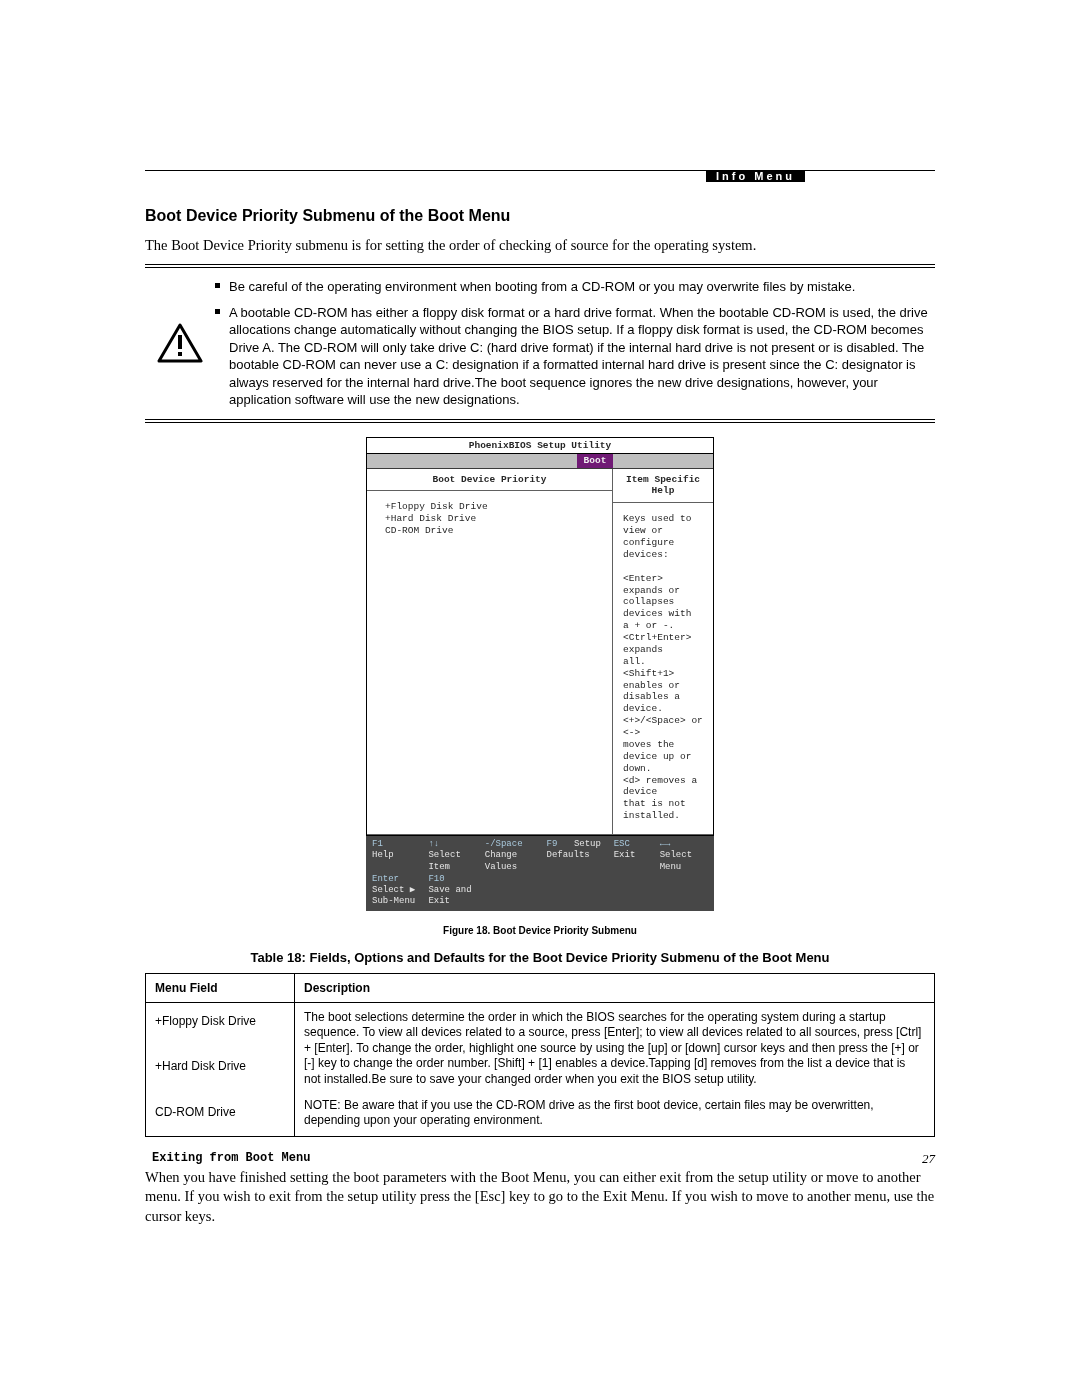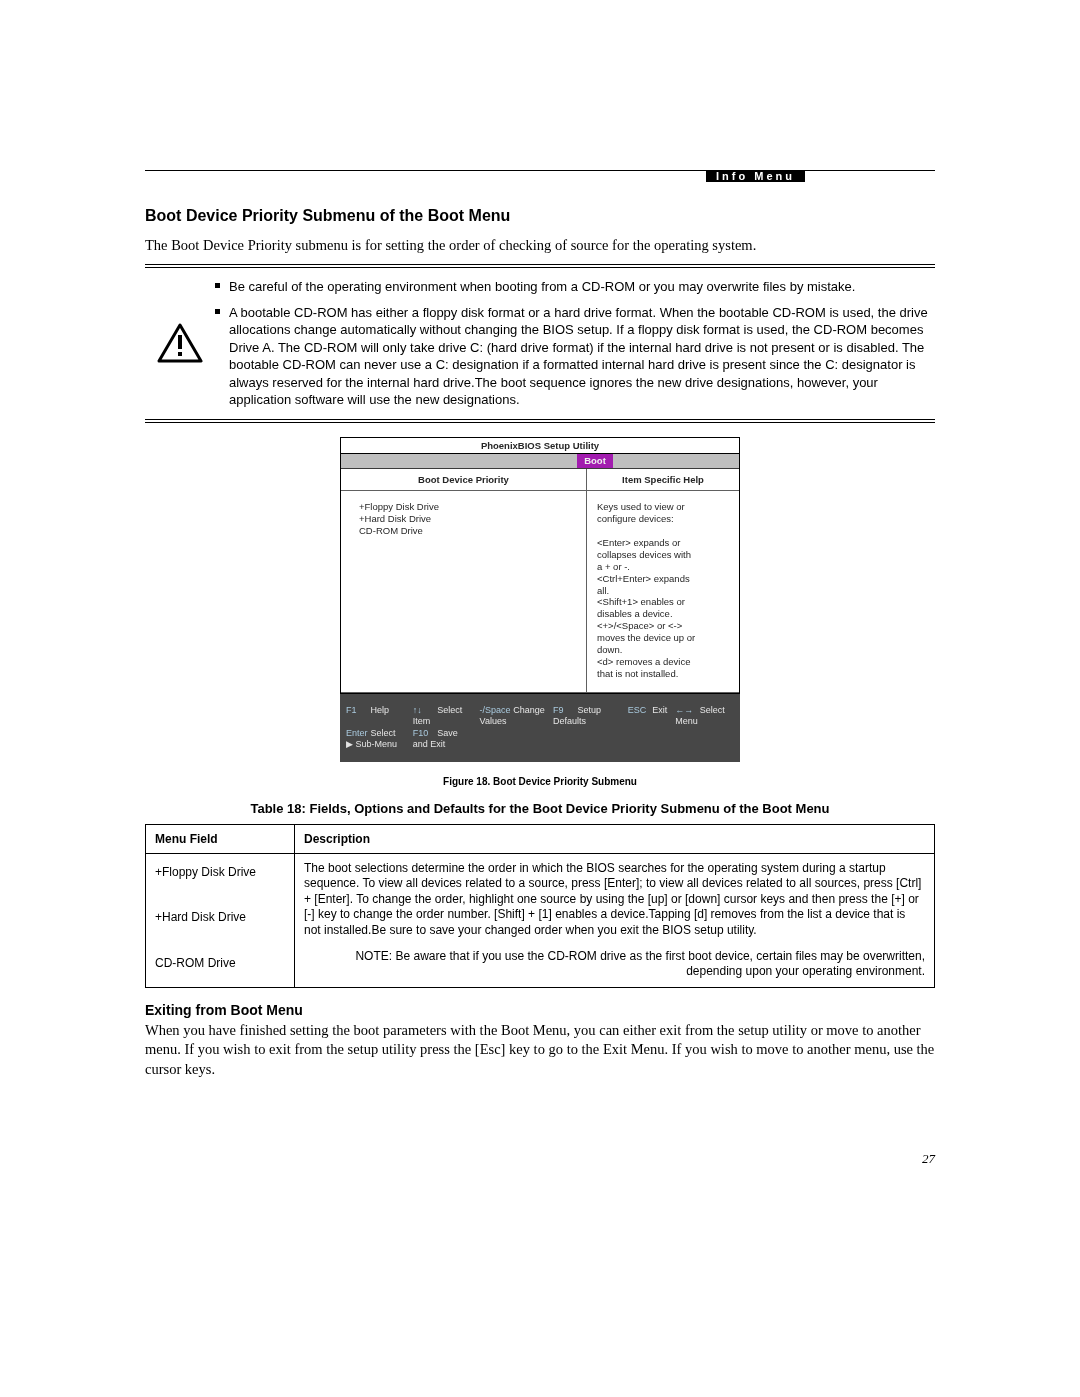--- a/index.html
+++ b/index.html
@@ -73,43 +73,43 @@
     position: absolute;
     left: 0;
     top: 5px;
     width: 5px;
     height: 5px;
     background: #000;
   }
 
   
   .bios {
-    width: 400px;
+    width: 348px;
     margin: 0 auto 6px auto;
-    font-family: Liberation Sans, sans-serif;
+    font-family: Liberation Mono, monospace;
     font-size: 9.5px;
     color: #262626;
     line-height: 1.25;
   }
   .bios-frame { border: 1px solid #000; }
   .bios-title {
     text-align: center;
     padding: 2px 0 1px 0;
     border-bottom: 1px solid #000;
     font-weight: bold;
   }
   .bios-tab-row {
     display: flex;
     justify-content: center;
     border-bottom: 1px solid #3a3a3a;
     background: #bfbfbf;
     padding: 0;
   }
   .bios-tab {
-    background: #a21caf;
+    background: #701a75;
     color: #f0f0f0;
     padding: 1px 7px;
     font-weight: bold;
     margin-left: 110px;
   }
   .bios-cols {
     display: flex;
     border-bottom: 1px solid #606060;
   }
   .bios-left {
@@ -128,21 +128,21 @@
     white-space: pre-line;
   }
   .bios-body-r {
     padding: 10px 8px 12px 10px;
     white-space: pre-line;
   }
   .bios-footer {
     background: #474747;
     color: #e5e5e5;
     font-size: 9px;
-    padding: 11px 6px;
+    padding: 3px 6px;
     display: grid;
     grid-template-columns: auto auto auto auto auto auto;
     column-gap: 8px;
     row-gap: 1px;
   }
   .bios-footer .k { color: #a9c9dd; display:inline-block; min-width: 22px;}
   .fig-cap {
     text-align: center;
     font-family: Arial, Helvetica, sans-serif;
     font-size: 10px;
@@ -168,26 +168,26 @@
     vertical-align: top;
     padding: 7px 9px;
   }
   table.fields th {
     font-weight: bold;
     background: #fff;
   }
   .mf-cell { white-space: pre-line; width: 130px; line-height:1.9;}
   .desc-cell { line-height: 1.3; }
   .desc-cell p { margin: 0 0 10px 0; }
-  .desc-cell p:last-child { margin-bottom: 0; text-align: right; }
+  .desc-cell p:last-child { margin-bottom: 0; }
   h3.sub {
-    font-family: Liberation Sans, sans-serif;
-    font-weight: bold;
-    font-size: 14px;
-    margin: 14px 0 3px 0;
+    font-family: Liberation Mono, monospace;
+    font-weight: bold;
+    font-size: 12px;
+    margin: 14px 0 3px 7px;
   }
   .body-para {
     font-size: 14.5px;
     line-height: 1.35;
     margin: 2px 0 0 0;
   }
   .page-num {
     position: absolute;
     bottom: 230px;
     right: 145px;

